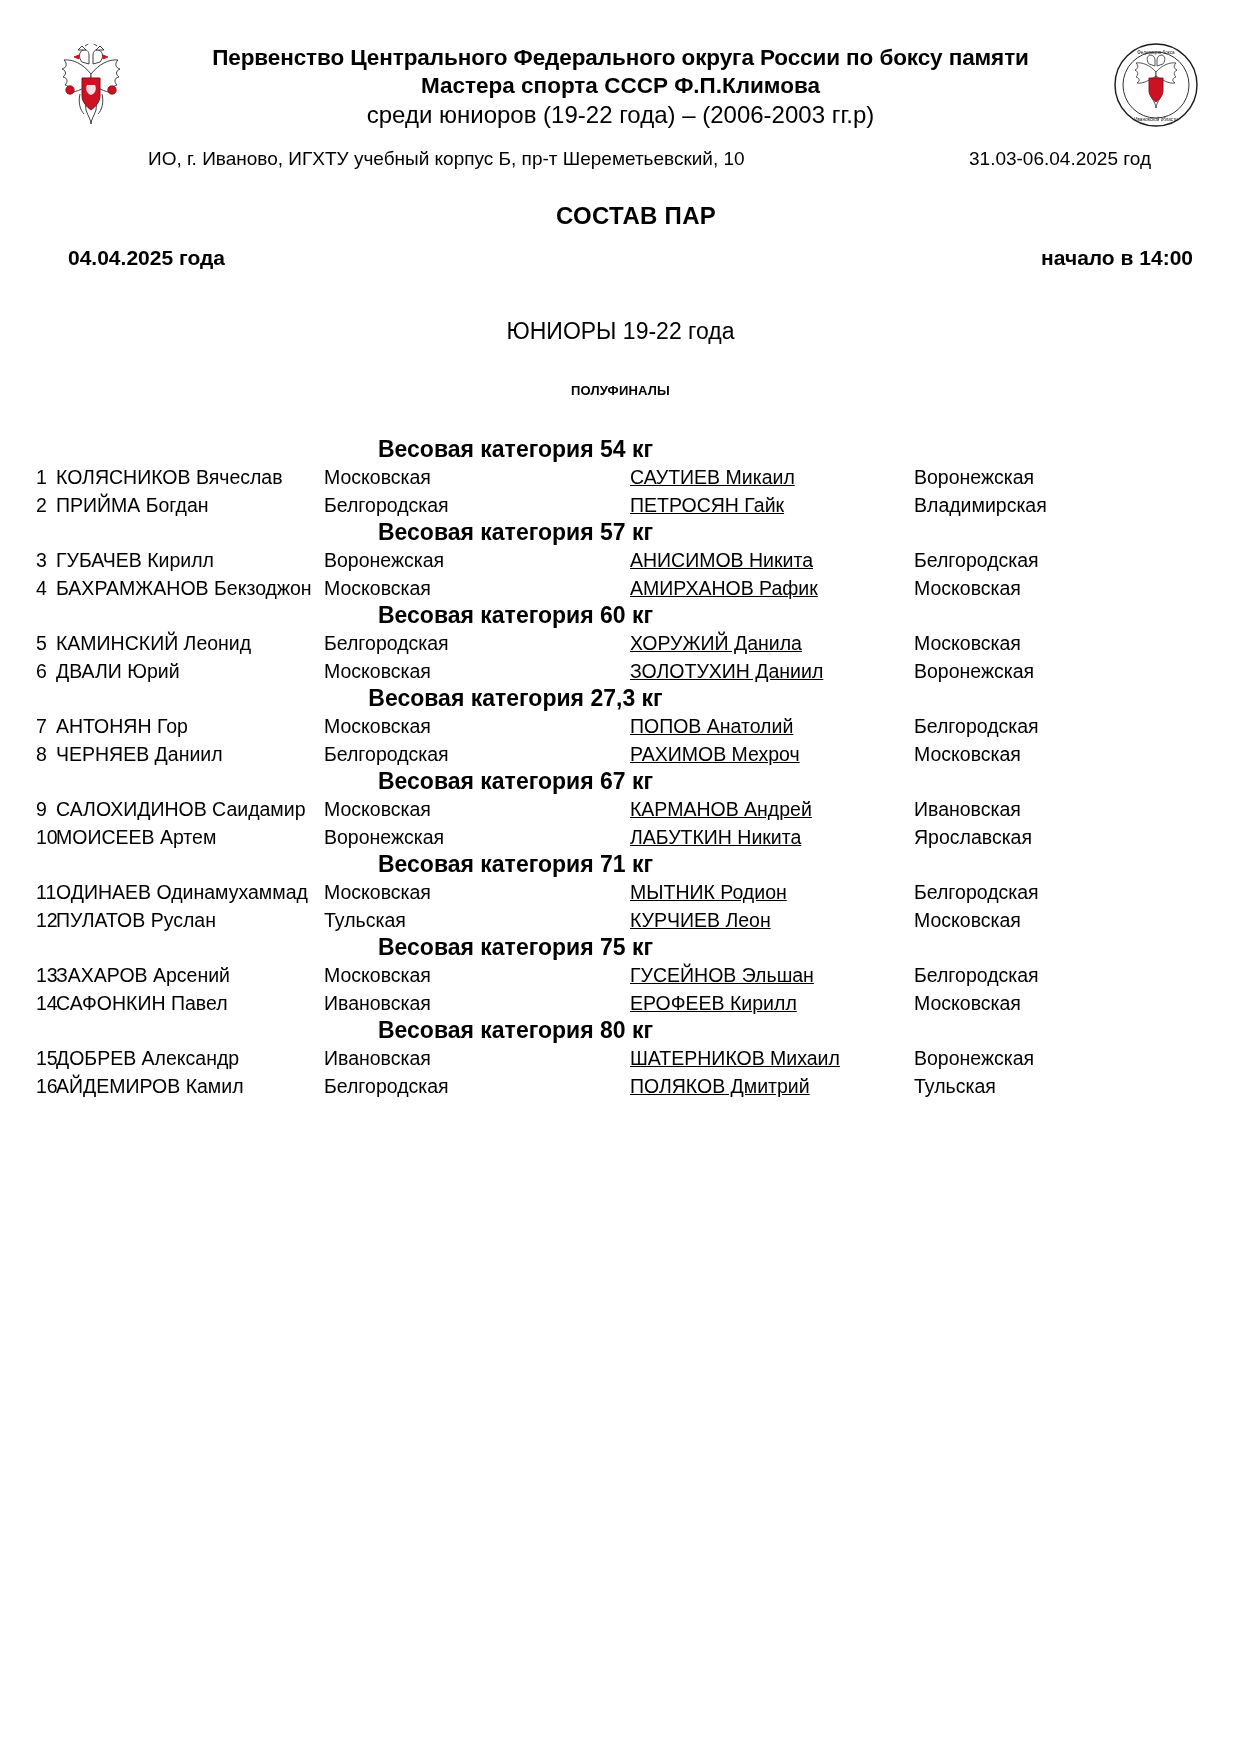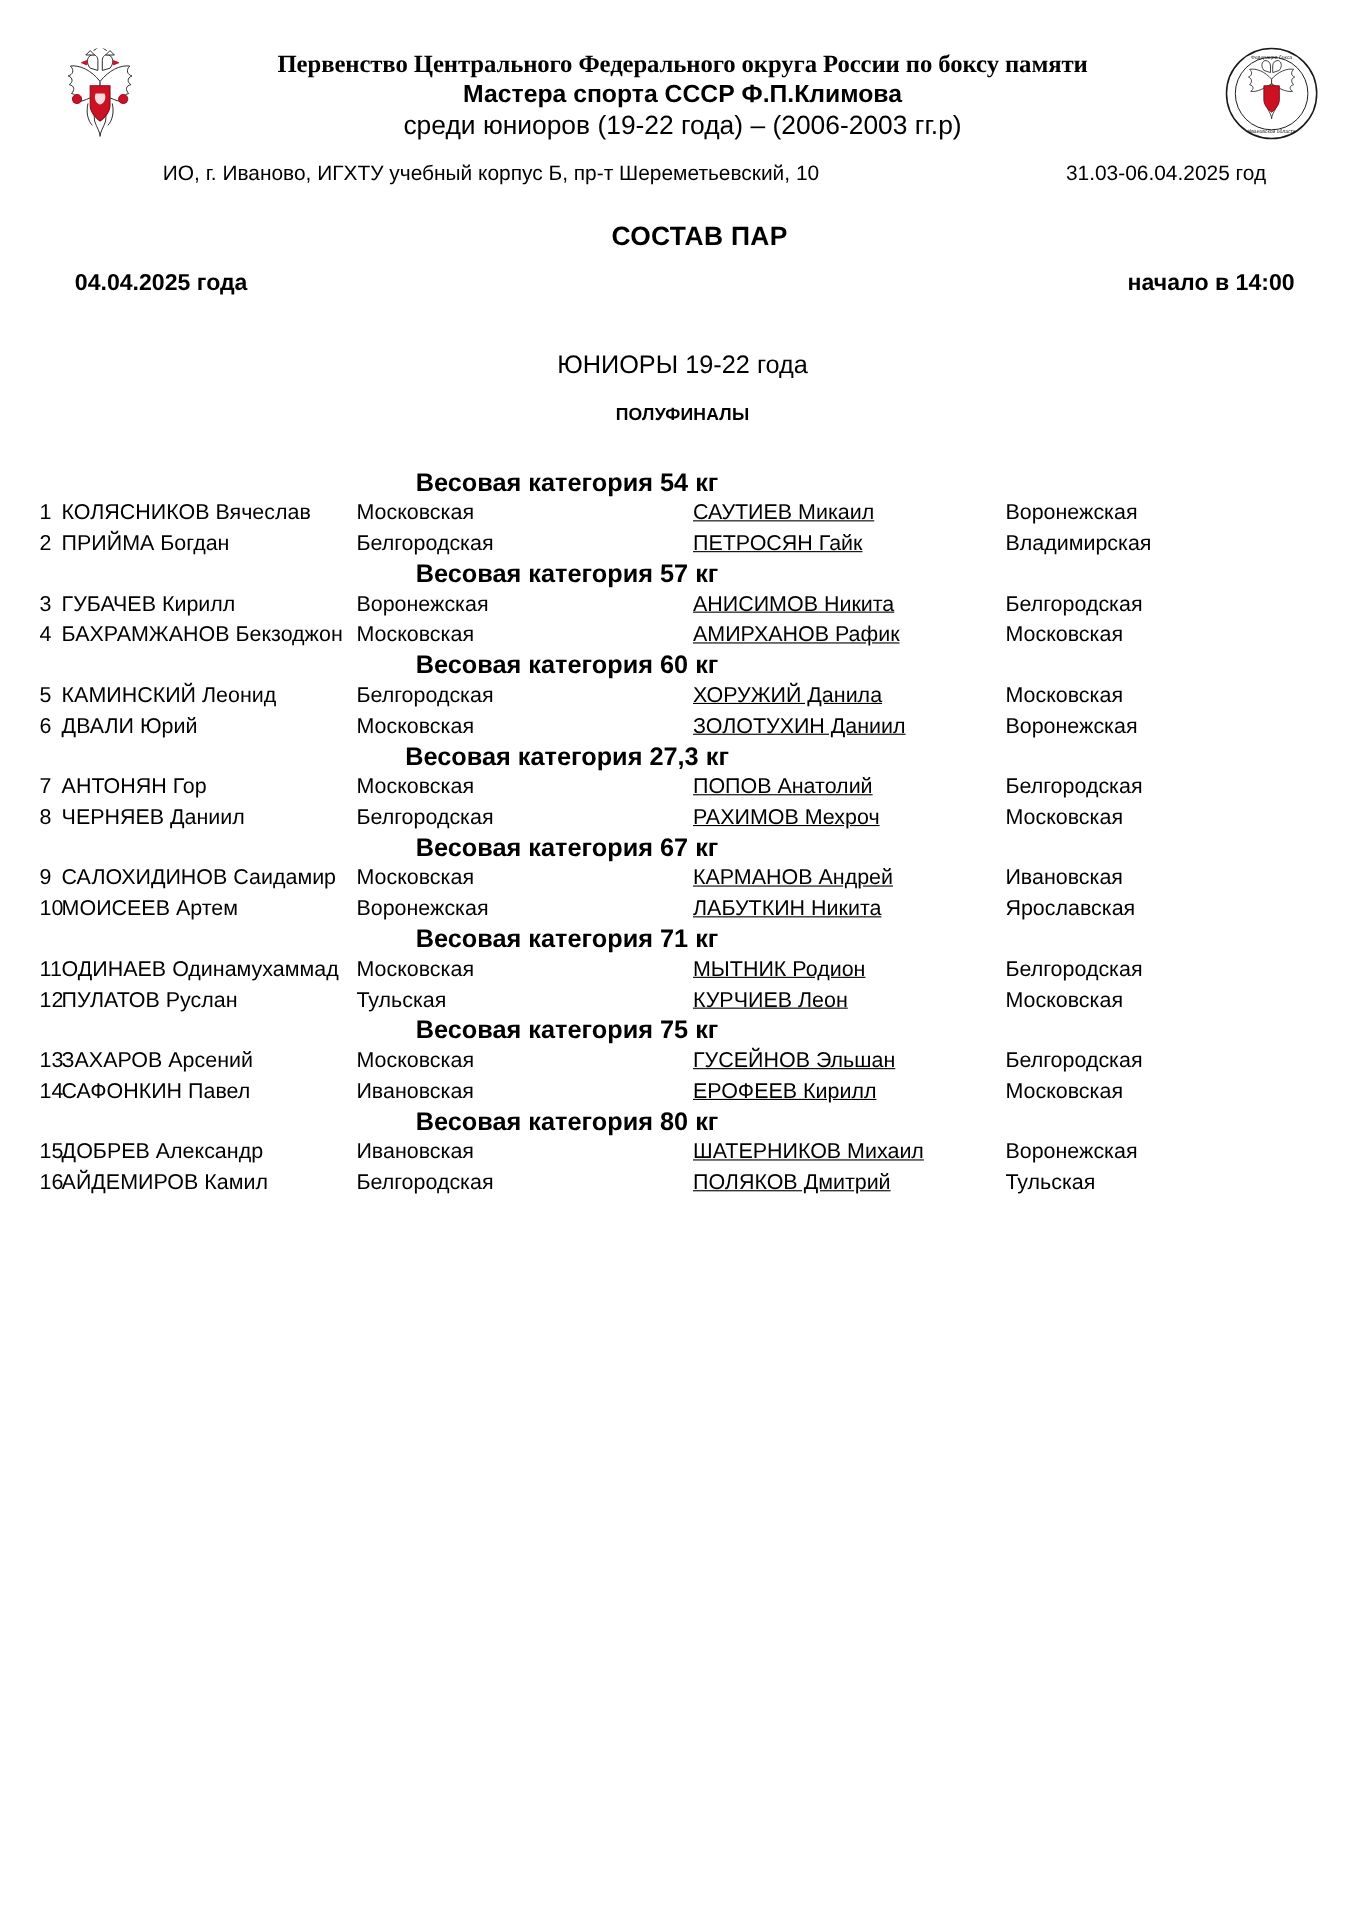--- a/index.html
+++ b/index.html
@@ -30,21 +30,20 @@
   }
   .header-center {
     text-align: center;
     margin: 0 96px;
   }
   .hdr-line1 {
     font-size: 22.5px;
     font-weight: bold;
     line-height: 28px;
     letter-spacing: -0.1px;
-    font-family: Liberation Serif, serif;
   }
   .hdr-line2 {
     font-size: 22.5px;
     font-weight: bold;
     line-height: 28px;
   }
   .hdr-line3 {
     font-size: 24px;
     font-weight: normal;
     line-height: 27px;
@@ -91,35 +90,35 @@
   }
   .date-left {
     position: absolute;
     left: 68px;
     top: 0;
     font-size: 21px;
     font-weight: bold;
   }
   .date-right {
     position: absolute;
-    right: 64px;
+    right: 48px;
     top: 0;
     font-size: 21px;
     font-weight: bold;
   }
   .age-group {
     margin-top: 44px;
     text-align: center;
     font-size: 23px;
     font-weight: normal;
   }
   .stage {
-    margin-top: 24px;
-    text-align: center;
-    font-size: 16px;
+    margin-top: 38px;
+    text-align: center;
+    font-size: 13px;
     font-weight: bold;
     letter-spacing: 0.2px;
   }
 
   
   .bouts {
     margin-top: 38px;
     padding: 0 0 0 0;
   }
   .weight-cat {

